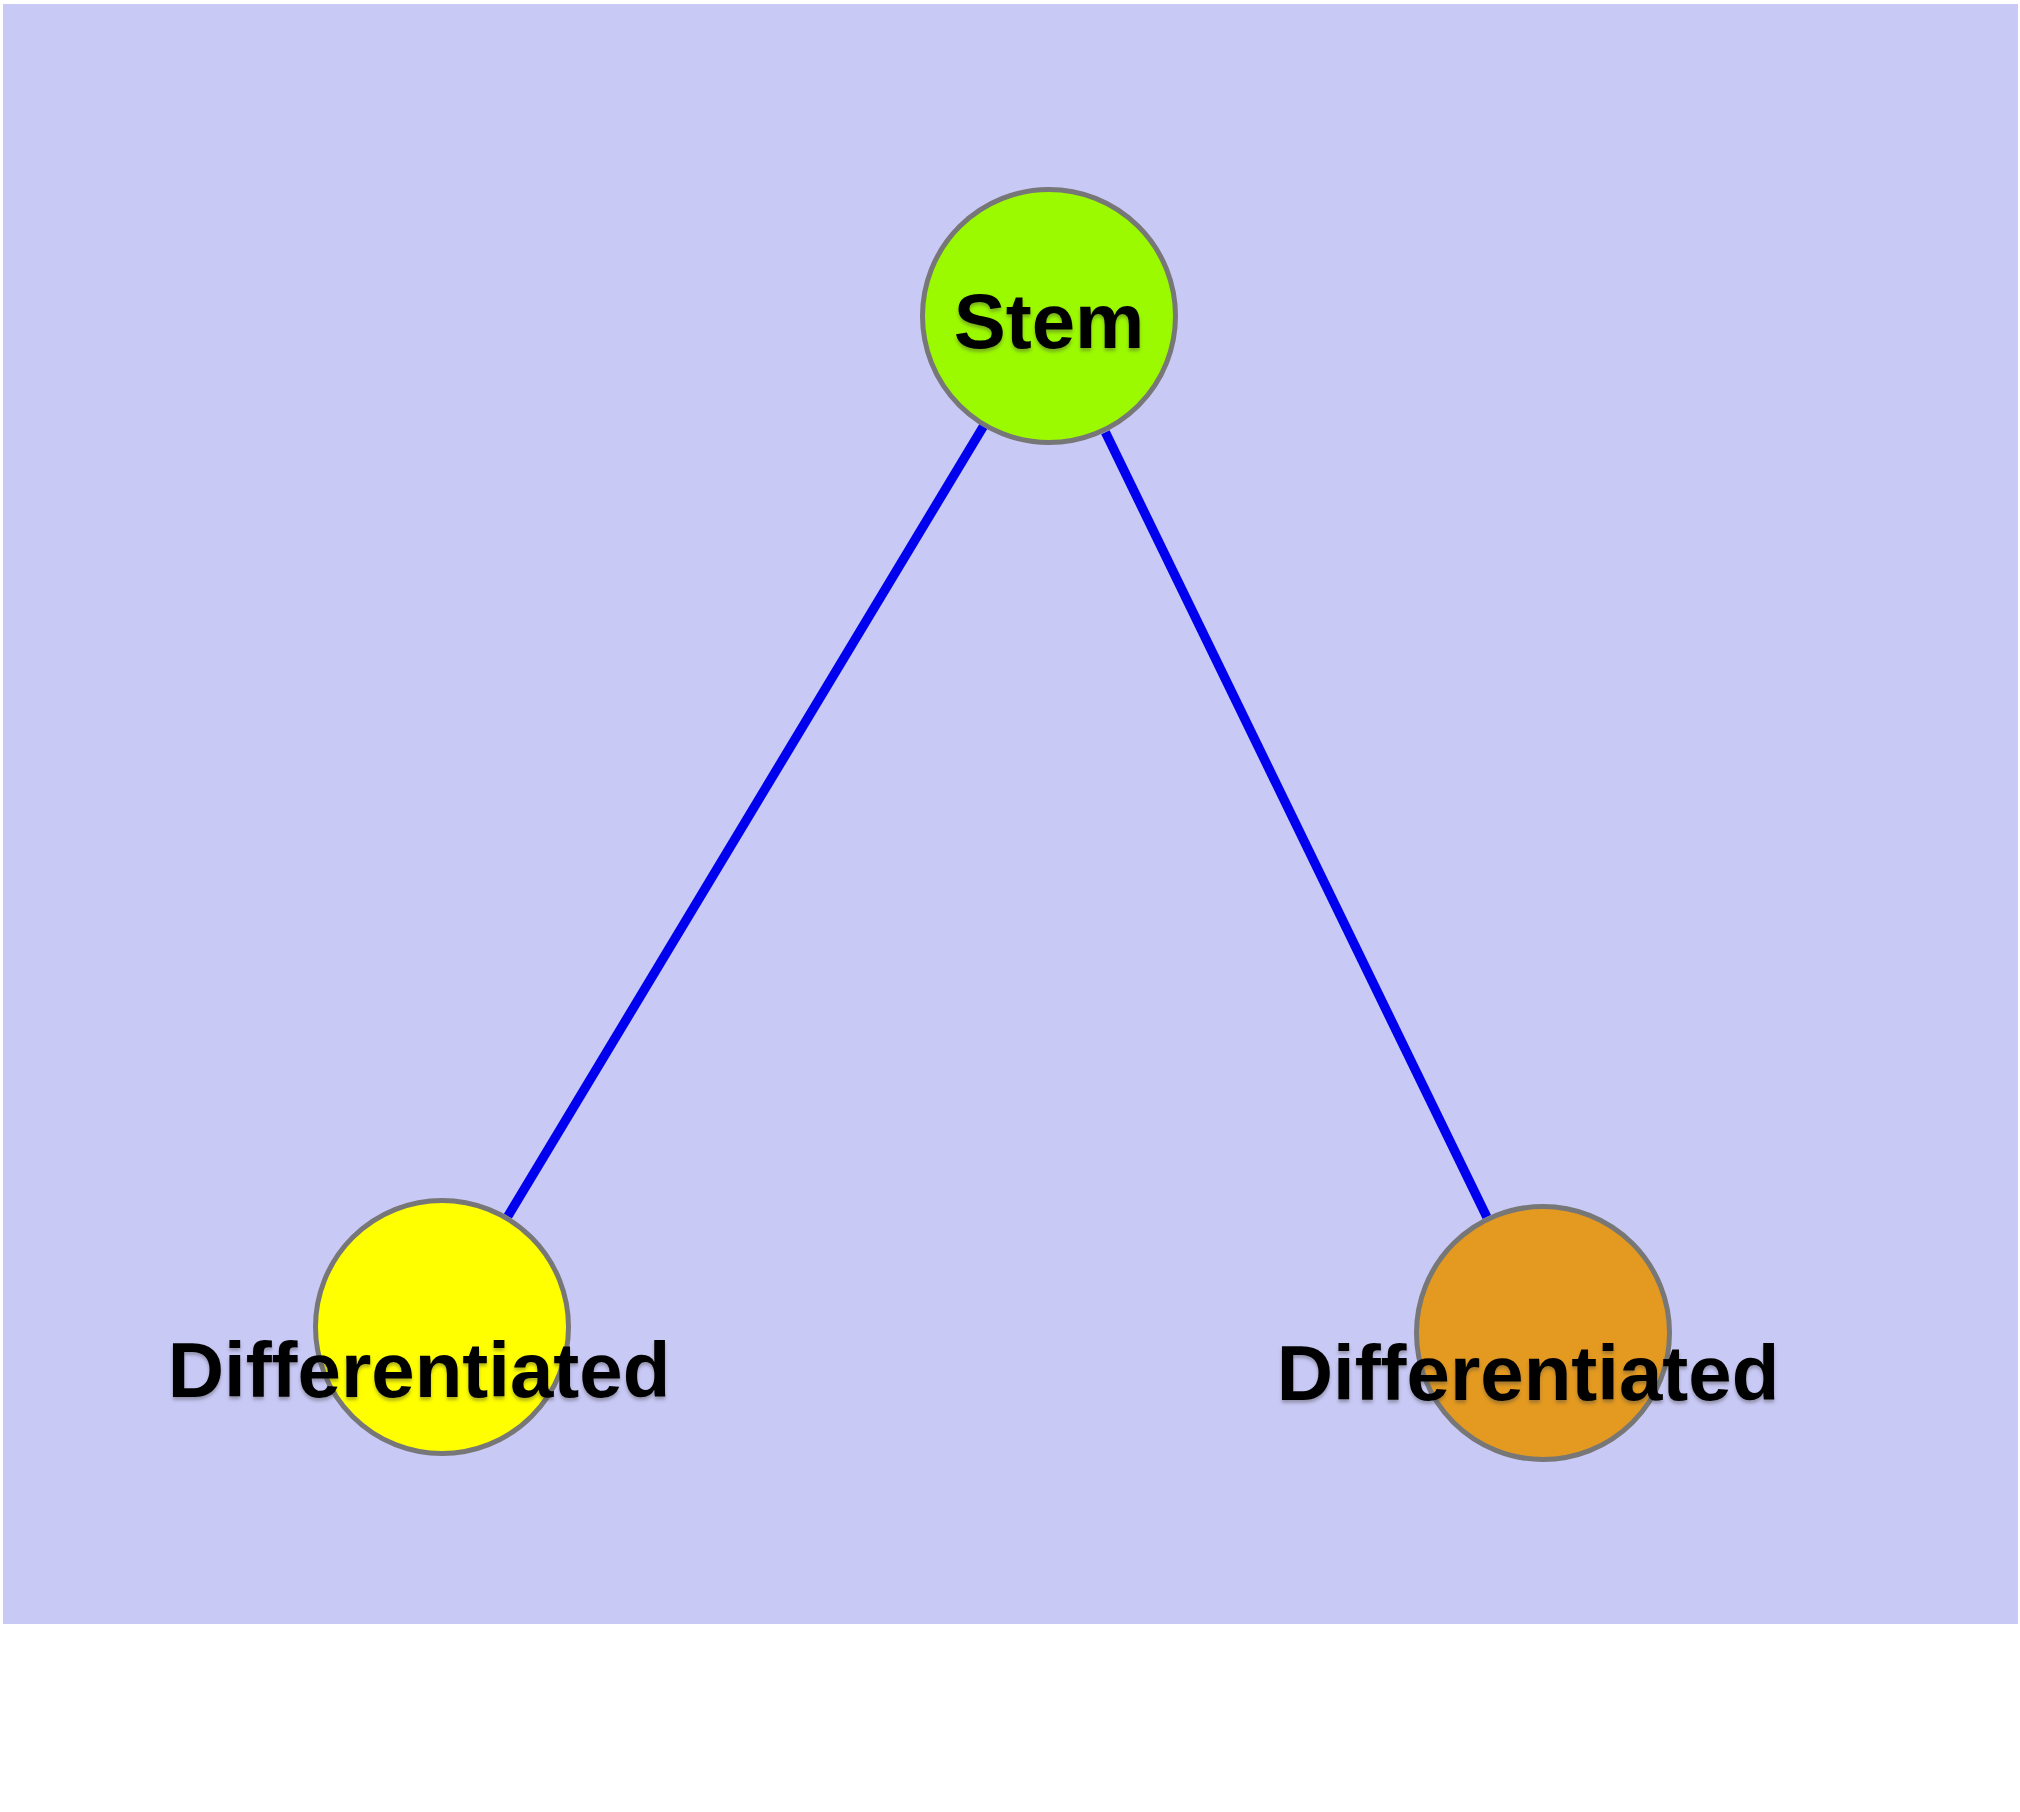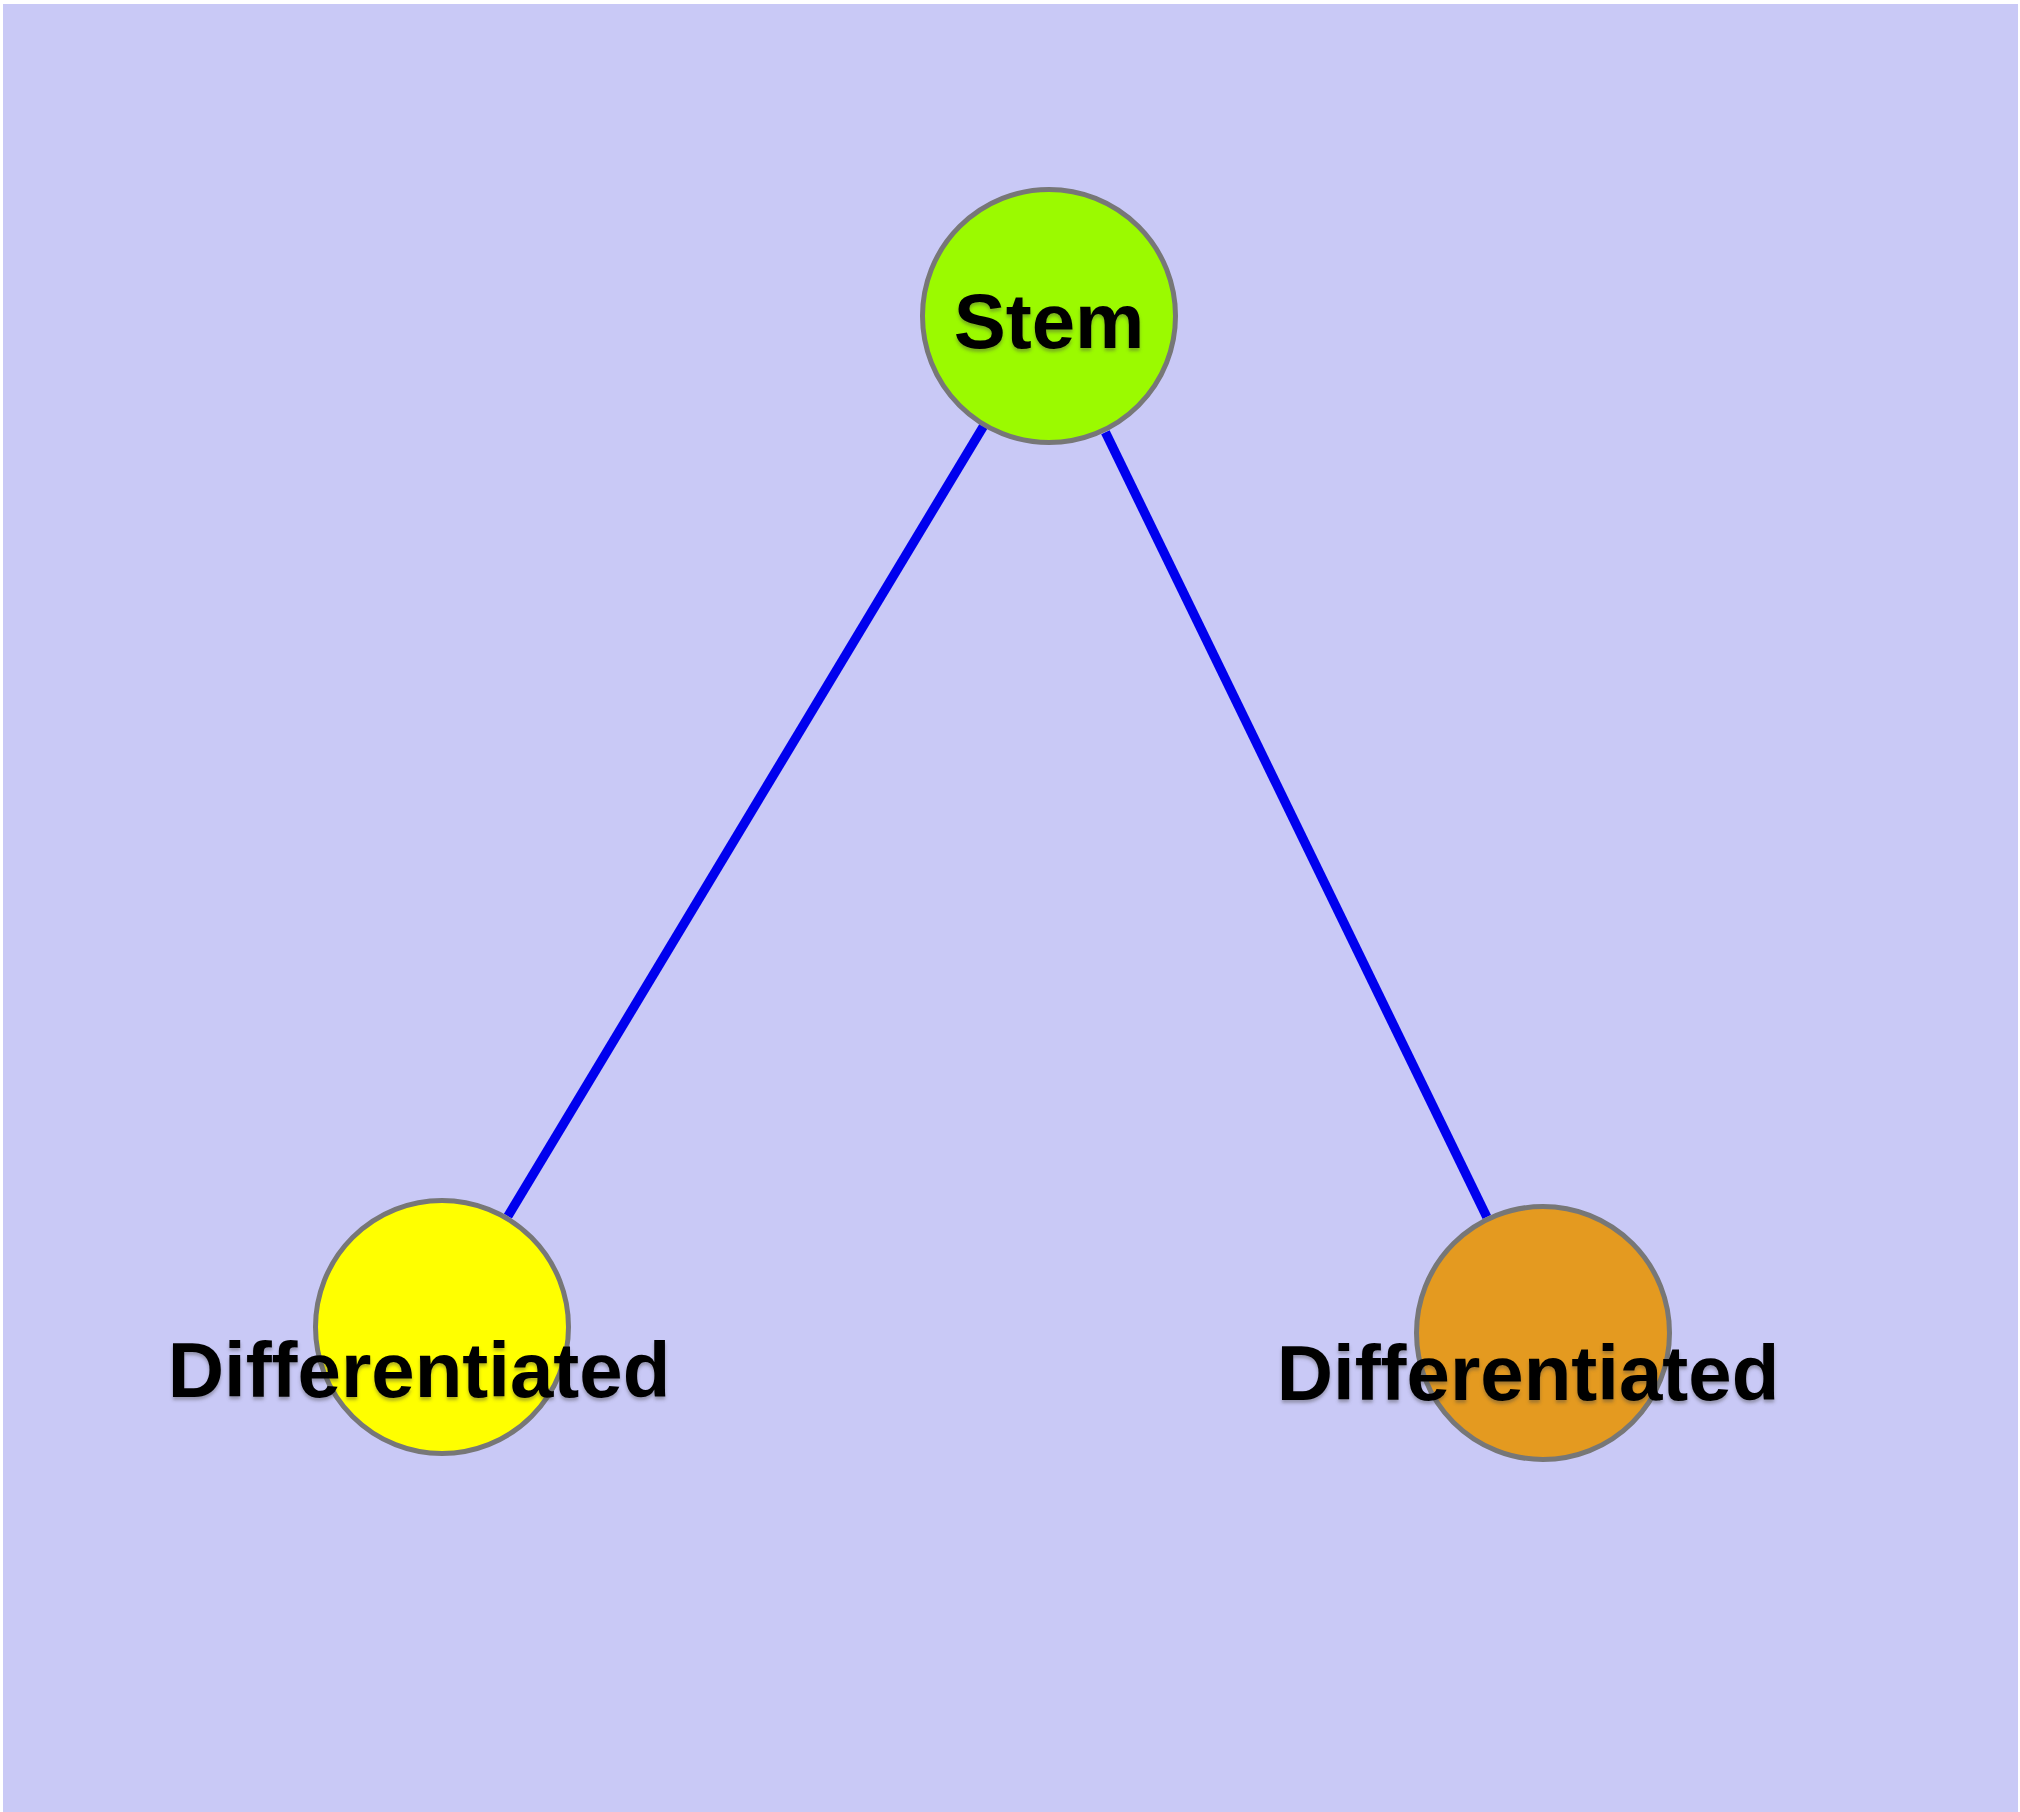--- a/index.html
+++ b/index.html
@@ -2,21 +2,21 @@
 <html style="font-size:13.6px"><head>
 <meta charset="utf-8">
 <style>
   html, body {
     margin: 0;
     padding: 0;
   }
   .page {
     position: relative;
     width: 2021px;
-    height: 1812px;
+    height: 1624px;
     background: #ffffff;
     overflow: hidden;
     font-family: "Liberation Sans", "DejaVu Sans", sans-serif;
   }
   .canvas {
     position: absolute;
     left: 3.4px;
     top: 4.2px;
     right: 3.4px;
     bottom: 0;

